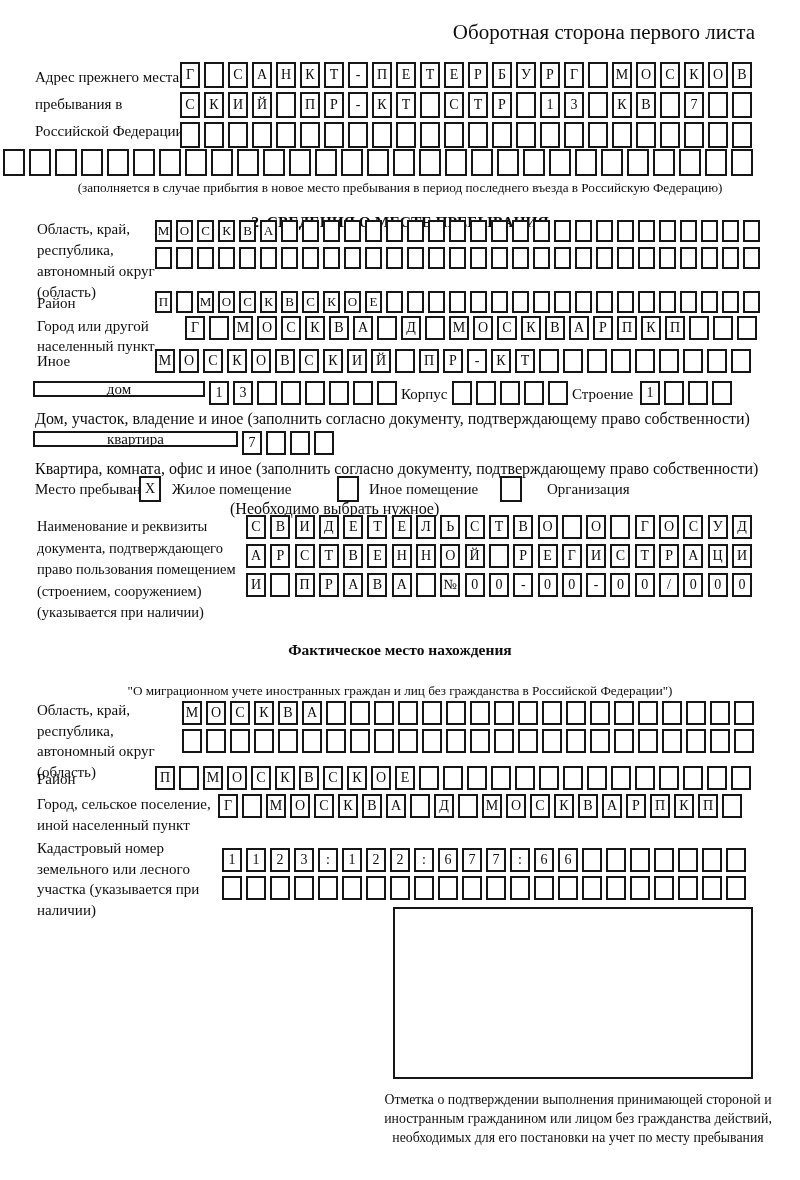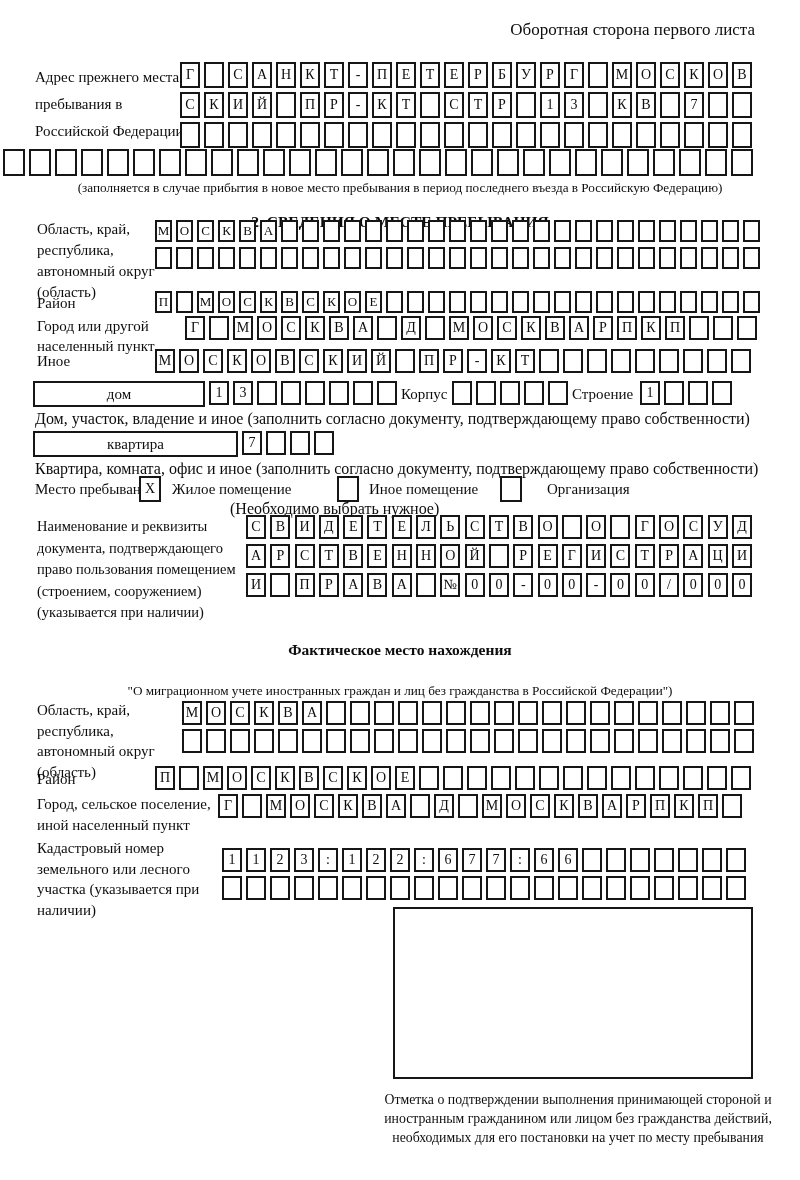--- a/index.html
+++ b/index.html
@@ -5,37 +5,37 @@
   html,body{margin:0;padding:0;background:#ffffff;}
   .page{
     position:relative;
     width:800px;height:1180px;
     background:#ffffff;
     font-family:"Liberation Serif","DejaVu Serif",serif;
     color:#0d0d0d;
     overflow:hidden;
   }
   .abs{position:absolute;}
-  .hdr-note{font-size:17px;text-align:right;width:755px;left:0;top:20px;}
+  .hdr-note{font-size:21px;text-align:right;width:755px;left:0;top:20px;}
   .lbl{font-size:15px;line-height:20.5px;}
   .cellrow{display:flex;gap:4px;}
   .cell{
     box-sizing:border-box;flex:none;
     width:20px;height:24px;
     border:2px solid #161616;
     display:flex;align-items:center;justify-content:center;
     font-size:14px;background:#fff;
   }
   .tall .cell{height:26px;}
   .big .cell{width:22px;height:27px;}
   .sm{gap:4px;}
   .sm .cell{width:17px;height:22px;font-size:13px;}
   .doc{gap:4.3px;}
   .wbox{
-    box-sizing:border-box;height:26px;
+    box-sizing:border-box;height:16px;
     border:2px solid #161616;background:#fff;
     display:flex;align-items:center;justify-content:center;
     font-size:15px;
   }
   .checkbox{
     box-sizing:border-box;width:22px;height:26px;
     border:2px solid #161616;background:#fff;
     display:flex;align-items:center;justify-content:center;
     font-size:14px;
   }

